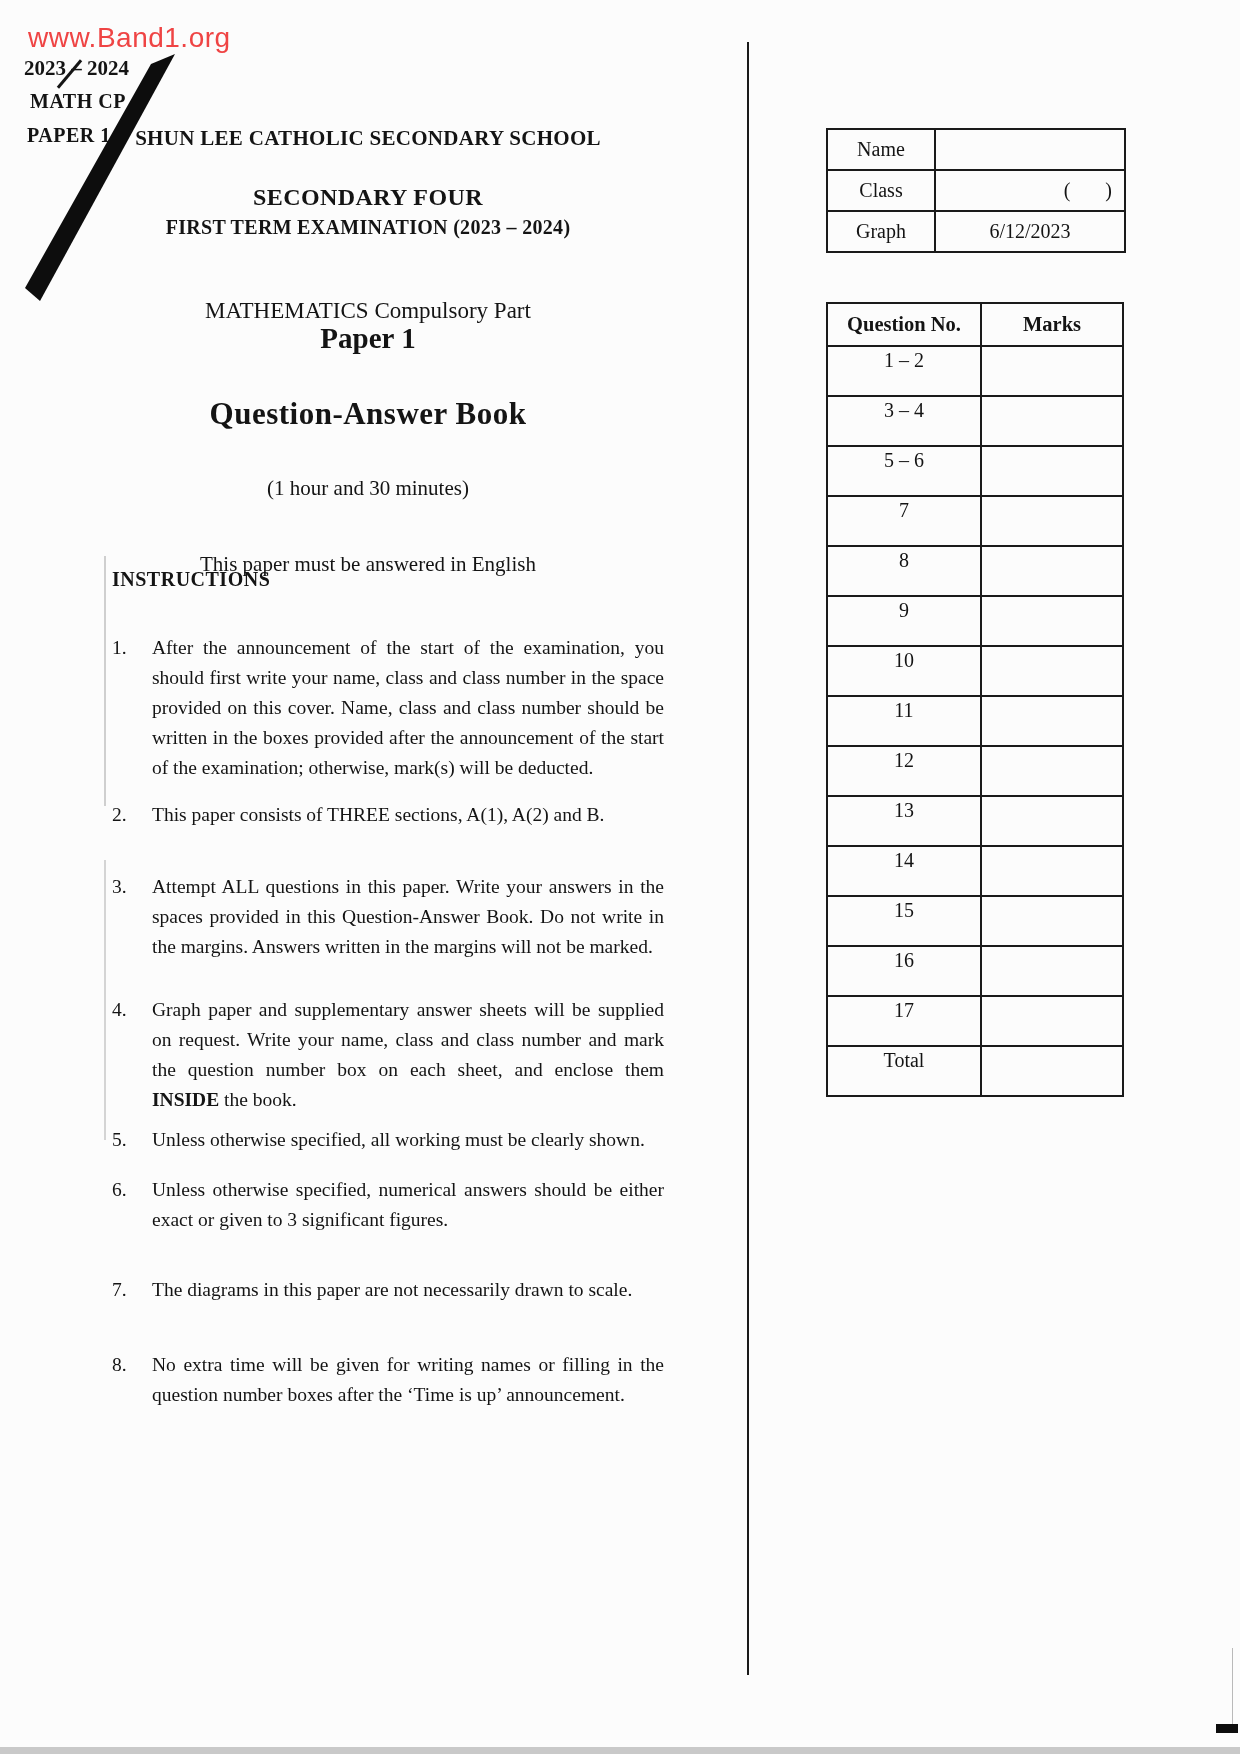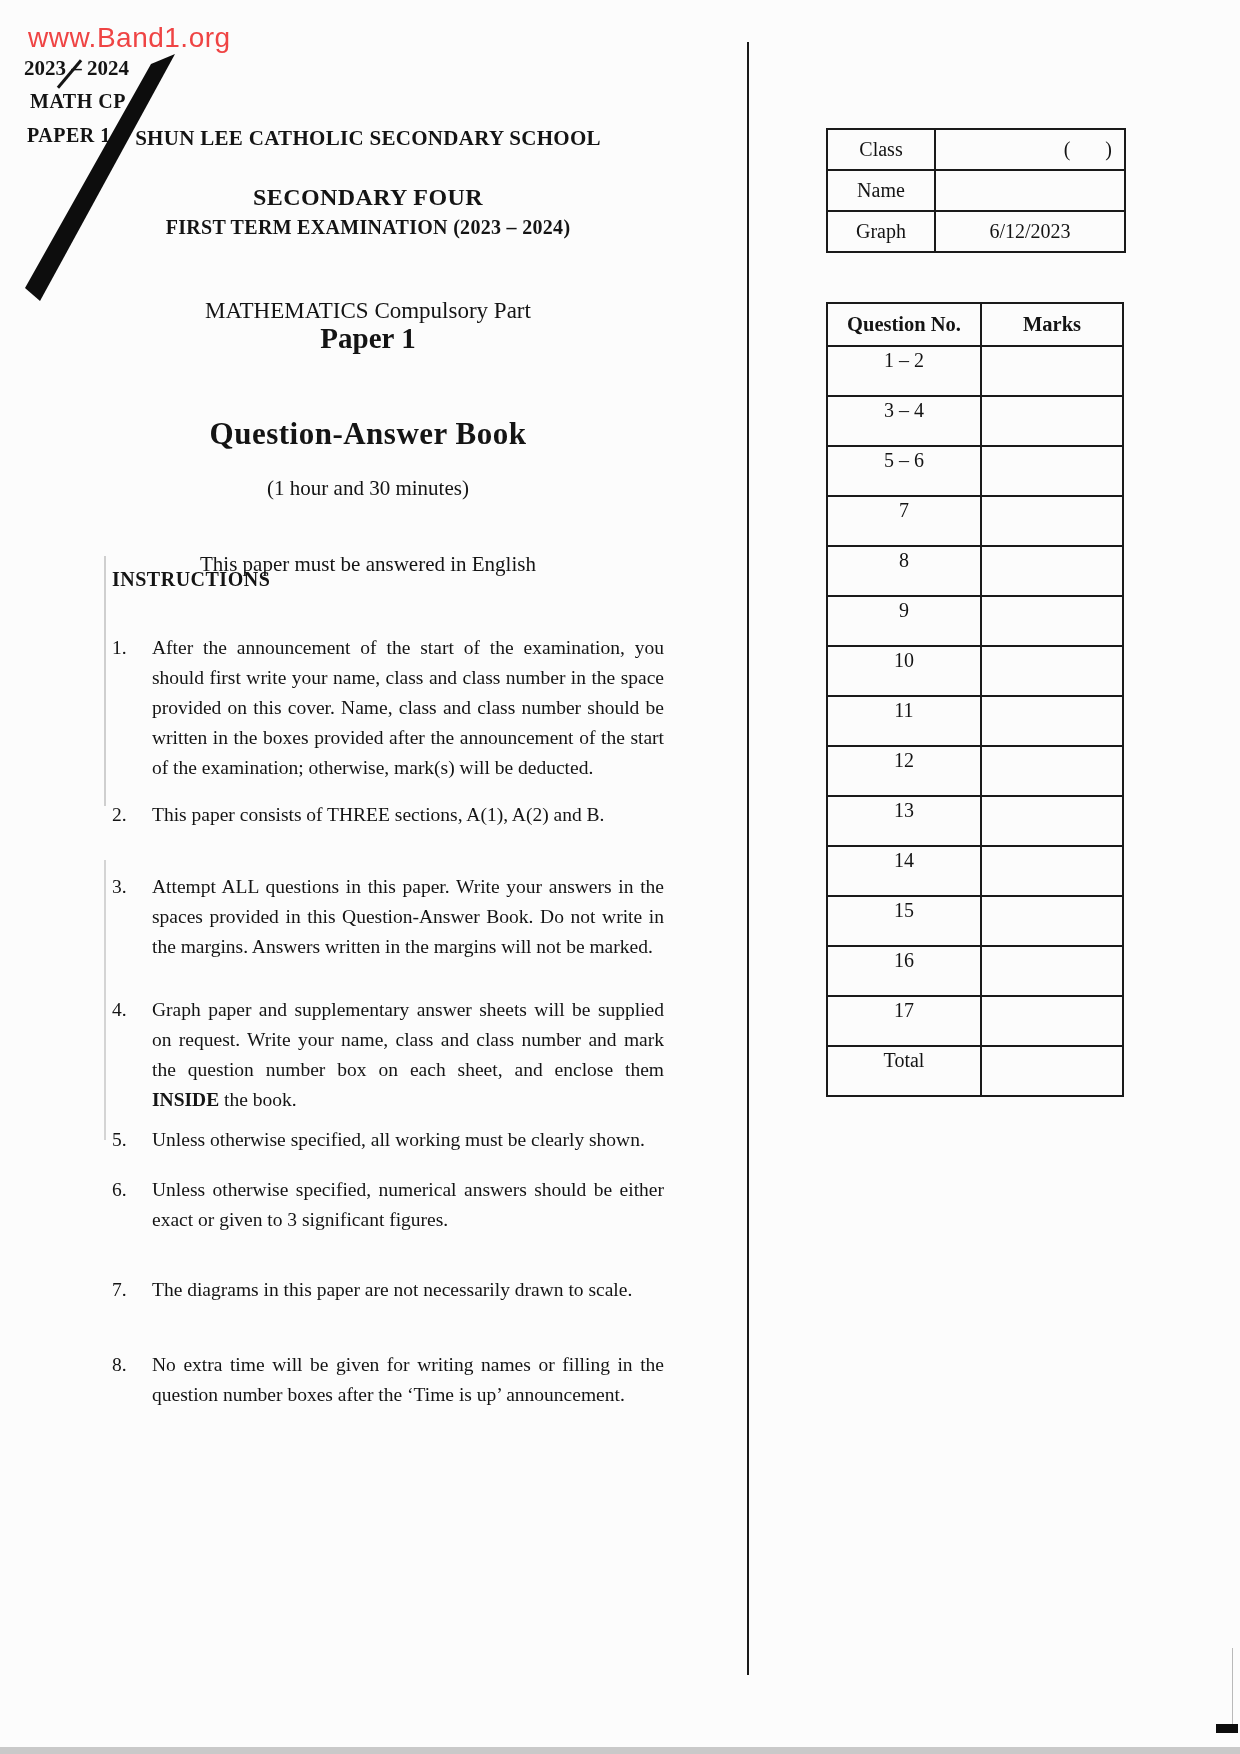--- a/index.html
+++ b/index.html
@@ -31,21 +31,21 @@
     clip-path:polygon(151px 64px, 175px 54px, 40px 301px, 25px 288px);
   }
   
   .header-block{position:absolute;left:0;top:0;width:736px;}
   .header-block div{position:absolute;width:100%;text-align:center;}
   .h-school{top:126px;font-size:21px;font-weight:bold;letter-spacing:0.3px;}
   .h-level{top:184px;font-size:24px;font-weight:bold;letter-spacing:0.4px;}
   .h-exam{top:216px;font-size:20px;font-weight:bold;letter-spacing:0.3px;}
   .h-subject{top:298px;font-size:23px;font-weight:normal;}
   .h-paper{top:322px;font-size:29px;font-weight:bold;}
-  .h-book{top:396px;font-size:31px;font-weight:bold;letter-spacing:0.5px;margin-top:20px;}
+  .h-book{top:396px;font-size:31px;font-weight:bold;letter-spacing:0.5px;}
   .h-duration{top:476px;font-size:21px;}
   .h-lang{top:506px;font-size:21px;margin-top:46px;}
   
   .instructions{position:absolute;left:112px;top:568px;width:552px;}
   .instr-title{font-size:20px;font-weight:bold;letter-spacing:0.5px;margin:0 0 42px 0;}
   .instr-item{display:flex;align-items:flex-start;}
   .instr-num{flex:0 0 40px;font-size:19.5px;line-height:30px;}
   .instr-text{flex:1;font-size:19.5px;line-height:30px;text-align:justify;}
   .m1{margin-bottom:17px;} .m2{margin-bottom:42px;} .m3{margin-bottom:33px;}
   .m4{margin-bottom:10px;} .m5{margin-bottom:20px;} .m6{margin-bottom:40px;}
@@ -91,26 +91,26 @@
     <div class="h-subject">MATHEMATICS Compulsory Part</div>
     <div class="h-paper">Paper 1</div>
     <div class="h-book">Question-Answer Book</div>
     <div class="h-duration">(1 hour and 30 minutes)</div>
     <div class="h-lang">This paper must be answered in English</div>
   </div>
 
   <table class="info-table">
     <tbody>
         <tr>
+      <td class="info-label">Name</td>
+      <td class="info-value"></td>
+    </tr>
+    <tr>
       <td class="info-label">Class</td>
       <td class="info-value right">(&nbsp;&nbsp;&nbsp;&nbsp;&nbsp;&nbsp;&nbsp;)</td>
-    </tr>
-    <tr>
-      <td class="info-label">Name</td>
-      <td class="info-value"></td>
     </tr>
     <tr>
       <td class="info-label">Graph</td>
       <td class="info-value">6/12/2023</td>
     </tr>
   </tbody>
     </table>
 
   <table class="marks-table">
     <tbody>

